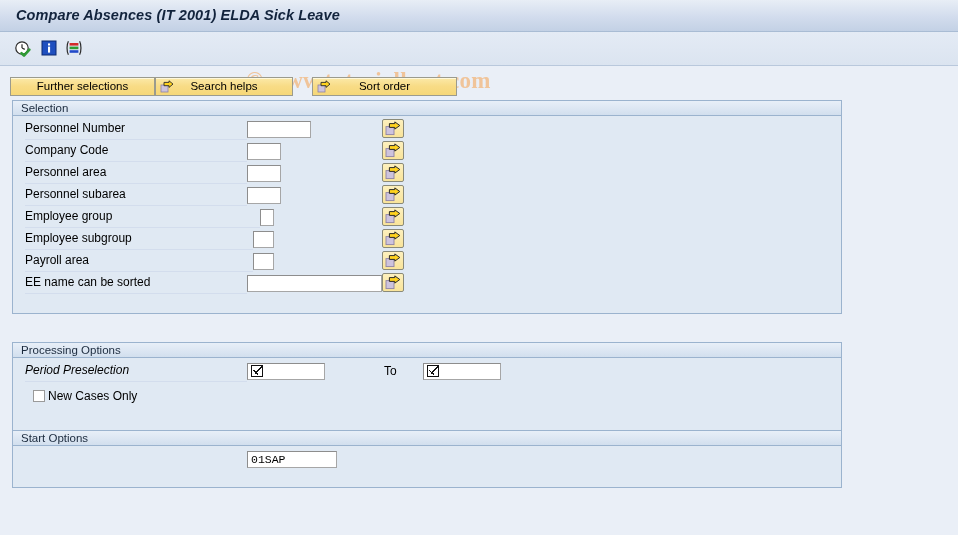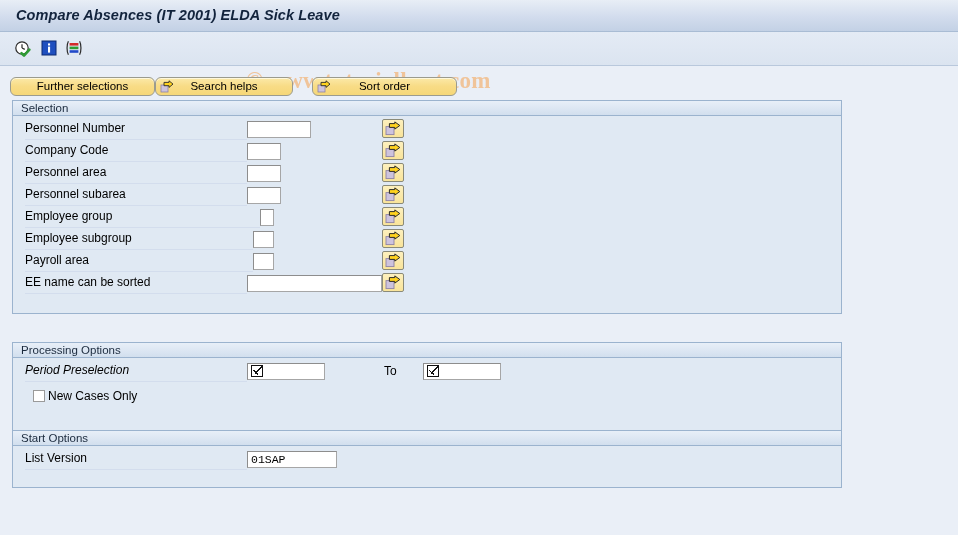--- a/index.html
+++ b/index.html
@@ -42,21 +42,21 @@
     font-size:23px;font-weight:bold;
     color:#f0c49a;white-space:nowrap;
     pointer-events:none;letter-spacing:.2px;
   }
 
   
   .btnrow{position:absolute;left:10px;top:77px;height:19px;}
   .sapbtn{
     position:absolute;top:0;height:19px;
     background:linear-gradient(to bottom,#fbe9a8 0%,#f8dc86 48%,#f6d778 100%);
-    border:1px solid #9b9b8e;border-radius:6px;
+    border:1px solid #9b9b8e;border-radius:0;
     box-sizing:border-box;
     font-size:11.5px;color:#000;
     text-align:center;line-height:17px;
     white-space:nowrap;overflow:hidden;
     box-shadow:inset 0 1px 0 #fff8dc;
   }
   .sapbtn .btn-ico{position:absolute;left:4px;top:2px;width:14px;height:14px;}
   .sapbtn .btn-txt{display:block;width:100%;}
 
   
@@ -292,16 +292,15 @@
   <div class="chkline" style="left:20px;top:46px;">
     <span class="chkbox"></span>
     <span class="chklbl">New Cases Only</span>
   </div>
 </div>
 
 <div class="panel" style="top:430px;width:830px;height:58px;">
   <div class="panel-hd">Start Options</div>
 
   <div class="row" style="top:18px;width:828px;">
-    <div class="lbl" style="left:12px;width:222px;">List Version</div>
     <div class="inp" style="left:234px;width:90px;">01SAP</div>
   </div>
 </div>
 
 </body></html>

